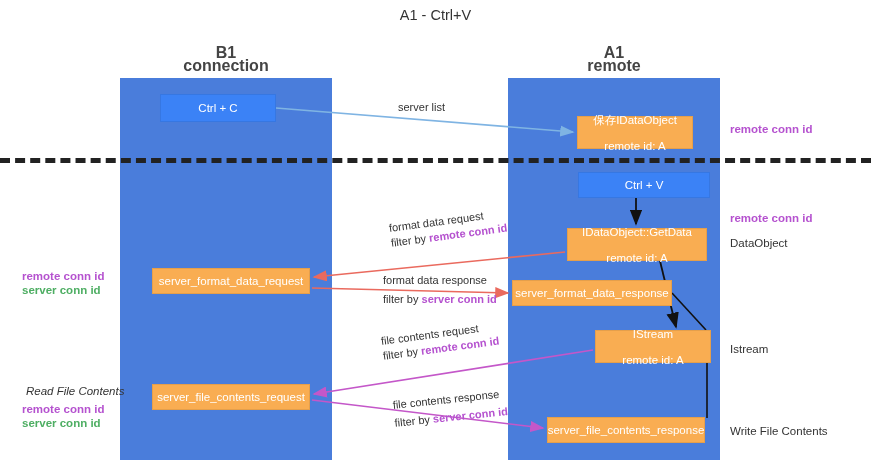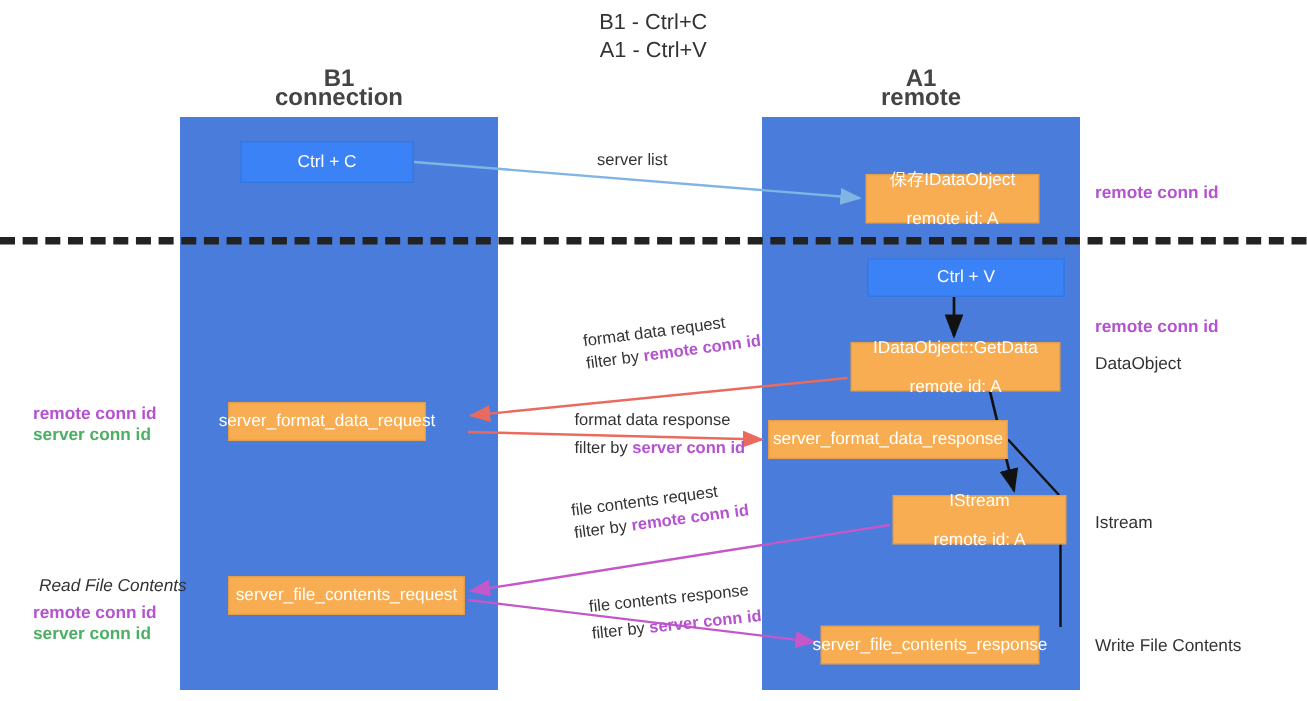--- a/index.html
+++ b/index.html
@@ -46,25 +46,25 @@
     border:1px solid rgba(0,0,0,.08);
   }
   .node .l2{display:block;margin-top:12px;}
   .green{background:#3b82f6;}
   .orange{background:#f9ad52;}
 
   #n-ctrlc   {left:160px;top:94px;width:116px;height:28px;}
   #n-idataobj{left:577px;top:116px;width:116px;height:33px;}
   #n-ctrlv   {left:578px;top:172px;width:132px;height:26px;}
   #n-getdata {left:567px;top:228px;width:140px;height:33px;}
-  #n-sfdreq  {left:152px;top:268px;width:132px;height:26px;}
+  #n-sfdreq  {left:152px;top:268px;width:158px;height:26px;}
   #n-sfdresp {left:512px;top:280px;width:160px;height:26px;}
   #n-istream {left:595px;top:330px;width:116px;height:33px;}
   #n-sfcreq  {left:152px;top:384px;width:158px;height:26px;}
-  #n-sfcresp {left:547px;top:417px;width:146px;height:26px;}
+  #n-sfcresp {left:547px;top:417px;width:158px;height:26px;}
 
   
   .ann{position:absolute;font-size:11.5px;line-height:14px;}
   .purple{color:#b552cf;font-weight:bold;}
   .greenk{color:#4eae63;font-weight:bold;}
   .grey{color:#333;font-weight:normal;}
 
   #ann-rc1{left:730px;top:122px;}
   #ann-rc2{left:730px;top:211px;}
   #ann-dataobject{left:730px;top:236px;}
@@ -91,21 +91,20 @@
 
   
   #arrows{position:absolute;left:0;top:0;width:871px;height:467px;pointer-events:none;}
 </style>
 </head>
 <body>
 
 <div id="stage">
 
   <div id="title">
-    <span>B1 - Ctrl+C</span>
     <span>A1 - Ctrl+V</span>
   </div>
 
   <div id="head-b1" class="lane-head">
     <span>B1</span>
     <span class="l2">connection</span>
   </div>
   <div id="head-a1" class="lane-head">
     <span>A1</span>
     <span class="l2">remote</span>

